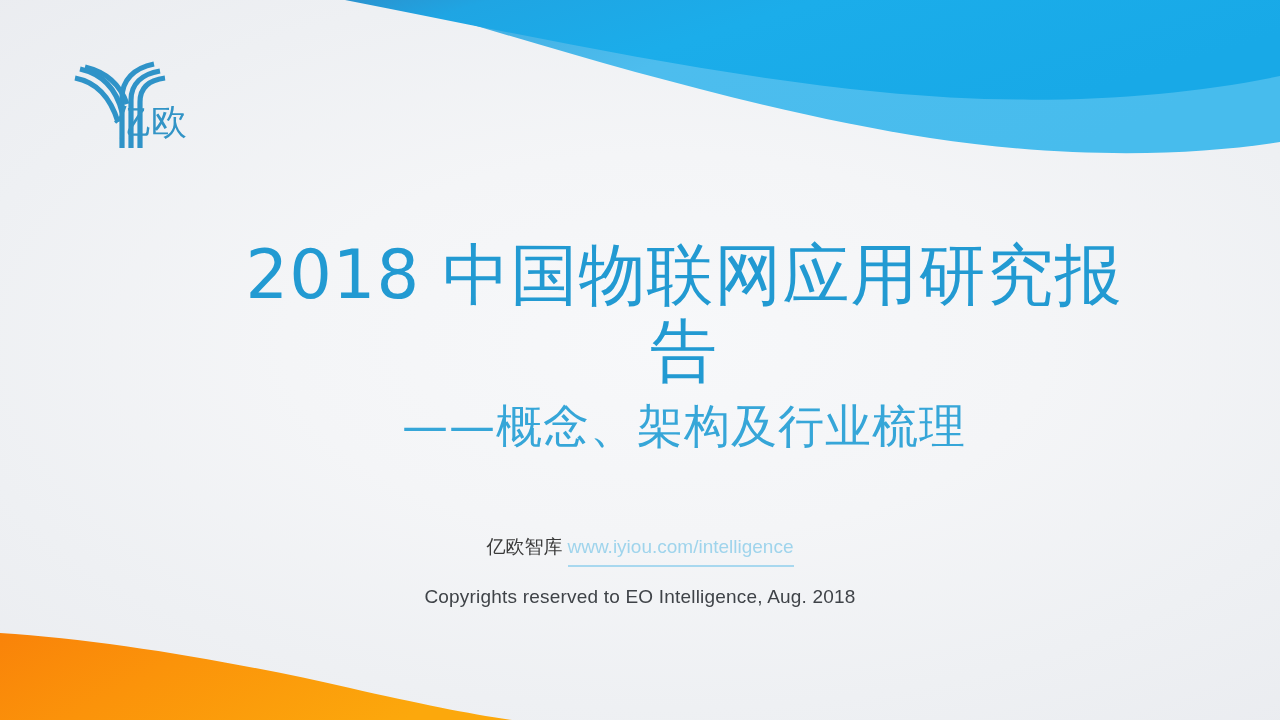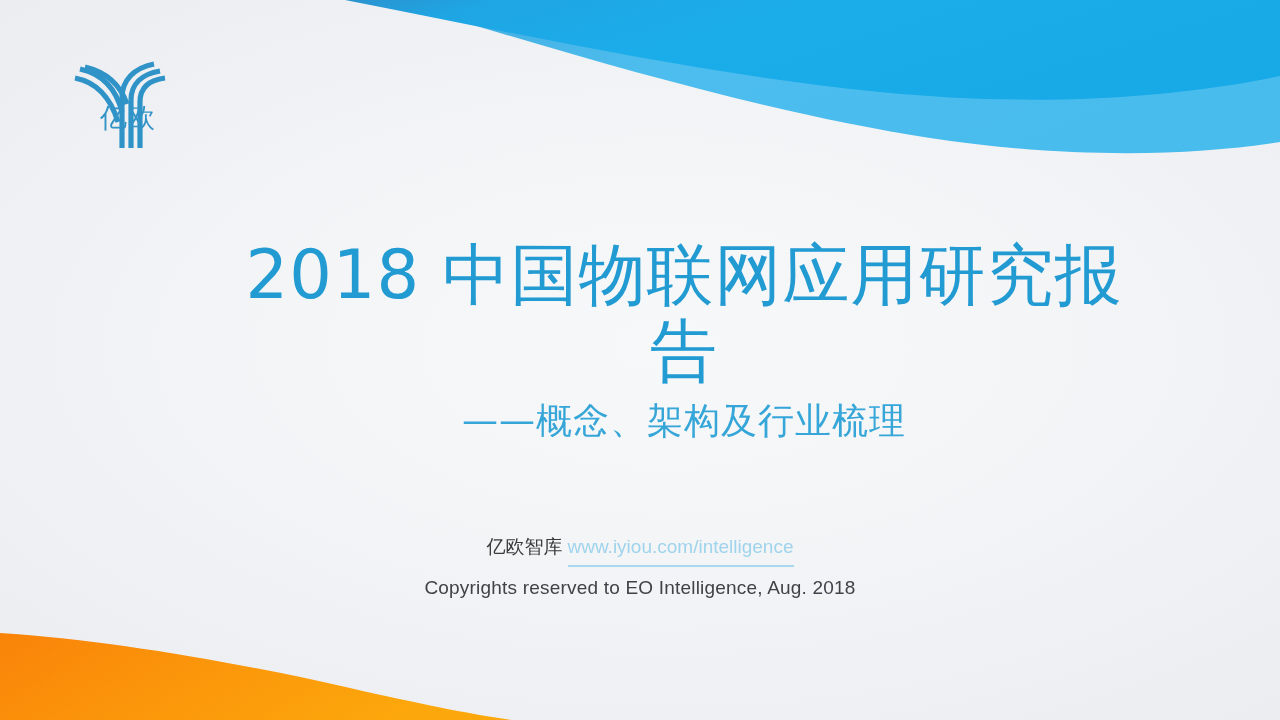--- a/index.html
+++ b/index.html
@@ -41,23 +41,23 @@
   
   #logo {
     position: absolute;
     left: 58px;
     top: 52px;
     width: 130px;
     height: 100px;
   }
   #logo-wordmark {
     position: absolute;
-    left: 100px;
+    left: 114px;
     top: 104px;
-    font-size: 27px;
+    font-size: 36px;
     line-height: 1;
     letter-spacing: 1px;
     color: #3294c6;
     font-family: "DejaVu Sans", "Liberation Sans", sans-serif;
     white-space: nowrap;
   }
 
   
   #title-block {
     position: absolute;
@@ -73,21 +73,21 @@
     font-size: 67px;
     line-height: 1.13;
     font-weight: 400;
     color: #229ad2;
     letter-spacing: 1px;
     font-family: "DejaVu Sans", "Liberation Sans", sans-serif;
   }
   #sub-title {
     margin: 10px auto 0;
     width: 1000px;
-    font-size: 36px;
+    font-size: 46px;
     line-height: 1.2;
     font-weight: 400;
     color: #36a6d8;
     letter-spacing: 1px;
     font-family: "DejaVu Sans", "Liberation Sans", sans-serif;
   }
 
   
   #footer {
     position: absolute;
@@ -106,21 +106,21 @@
   #source-label { color: #3a3a3a; margin-top: 23px; }
   #source-url {
     color: #9fd4ec;
     text-decoration: none;
     border-bottom: 2px solid #a8d8ef;
     padding-bottom: 8px;
     margin-left: 5px;
     font-family: "Liberation Sans", sans-serif;
   }
   #copyright-line {
-    margin-top: 16px;
+    margin-top: 25px;
     font-size: 19px;
     line-height: 24px;
     color: #3f4348;
     letter-spacing: 0.2px;
     font-family: "Liberation Sans", sans-serif;
     white-space: nowrap;
   }
 </style>
 </head>
 <body>

